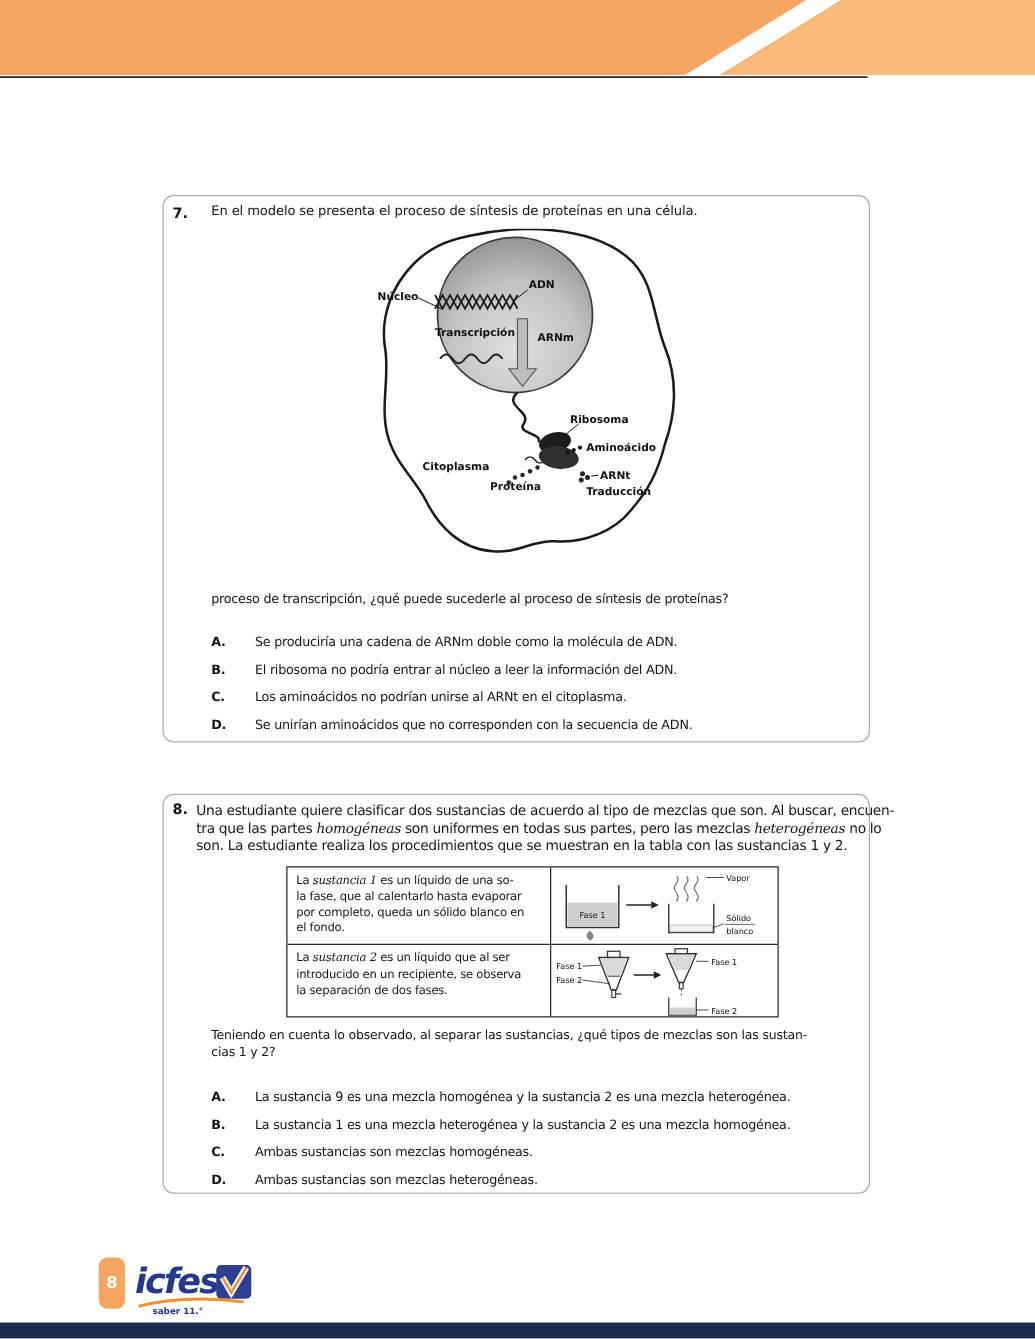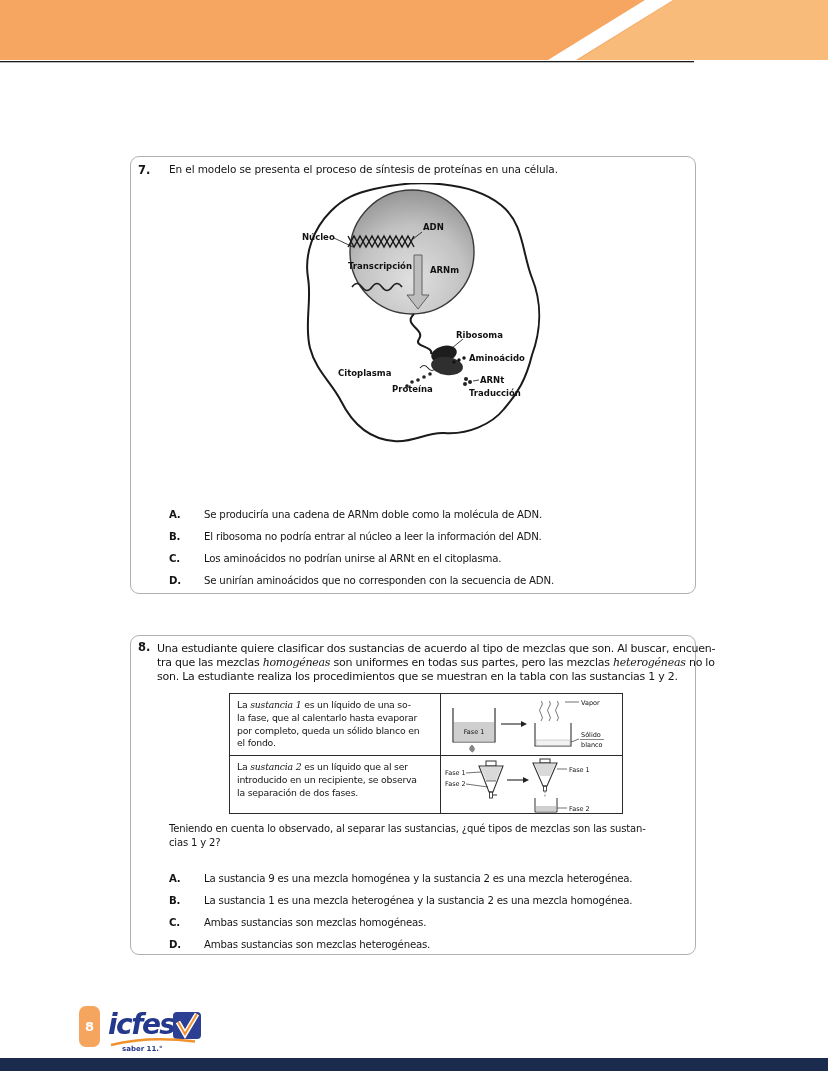--- a/index.html
+++ b/index.html
@@ -107,20 +107,21 @@
       <text x="96" y="209">Proteína</text>
       <circle cx="170" cy="196" r="2" fill="#222"></circle>
       <circle cx="174" cy="199" r="2" fill="#222"></circle>
       <circle cx="169" cy="201" r="2" fill="#222"></circle>
       <line class="ll" x1="183" y1="197" x2="177" y2="198"></line>
       <text x="184" y="200">ARNt</text>
       <text x="173" y="213">Traducción</text>
       <text x="42" y="193">Citoplasma</text>
     </svg>
 
+    <div class="qline" style="top:317px">proceso de transcripción, ¿qué puede sucederle al proceso de síntesis de proteínas?</div>
 
     <div class="opt" style="top:352px">
       <span class="letter">A.</span>
       <span class="otext">Se produciría una cadena de ARNm doble como la molécula de ADN.</span>
     </div>
     <div class="opt" style="top:374px">
       <span class="letter">B.</span>
       <span class="otext">El ribosoma no podría entrar al núcleo a leer la información del ADN.</span>
     </div>
     <div class="opt" style="top:396px">
@@ -130,21 +131,21 @@
     <div class="opt" style="top:418px">
       <span class="letter">D.</span>
       <span class="otext">Se unirían aminoácidos que no corresponden con la secuencia de ADN.</span>
     </div>
   </section>
 
   <section class="qbox q8">
     <div class="qnum">8.</div>
 
     <div class="pline" style="top:6px">Una estudiante quiere clasificar dos sustancias de acuerdo al tipo de mezclas que son. Al buscar, encuen-</div>
-    <div class="pline" style="top:20px"><span>tra que las mezclas </span><span class="serit">homogéneas</span><span> son uniformes en todas sus partes, pero las mezclas </span><span class="serit">heterogéneas</span><span> no lo</span></div>
+    <div class="pline" style="top:20px"><span>tra que las partes </span><span class="serit">homogéneas</span><span> son uniformes en todas sus partes, pero las mezclas </span><span class="serit">heterogéneas</span><span> no lo</span></div>
     <div class="pline" style="top:34px">son. La estudiante realiza los procedimientos que se muestran en la tabla con las sustancias 1 y 2.</div>
 
     <div class="stable">
       <div class="srow srow1">
         <div class="scell-t"><span>La </span><span class="serit">sustancia 1</span><span> es un líquido de una so-</span><br>
           <span>la fase, que al calentarlo hasta evaporar</span><br>
           <span>por completo, queda un sólido blanco en</span><br>
           <span>el fondo.</span>
         </div>
         <div class="scell-d">

